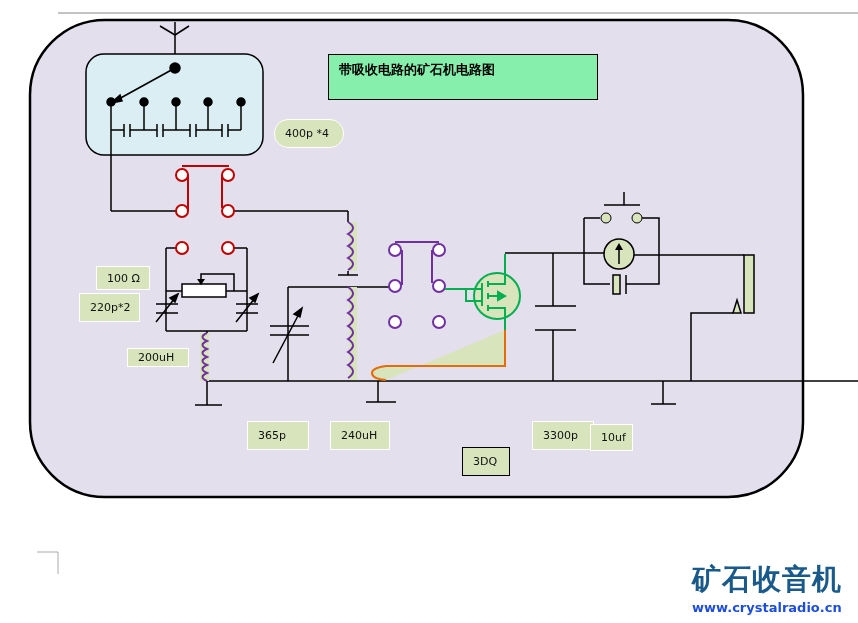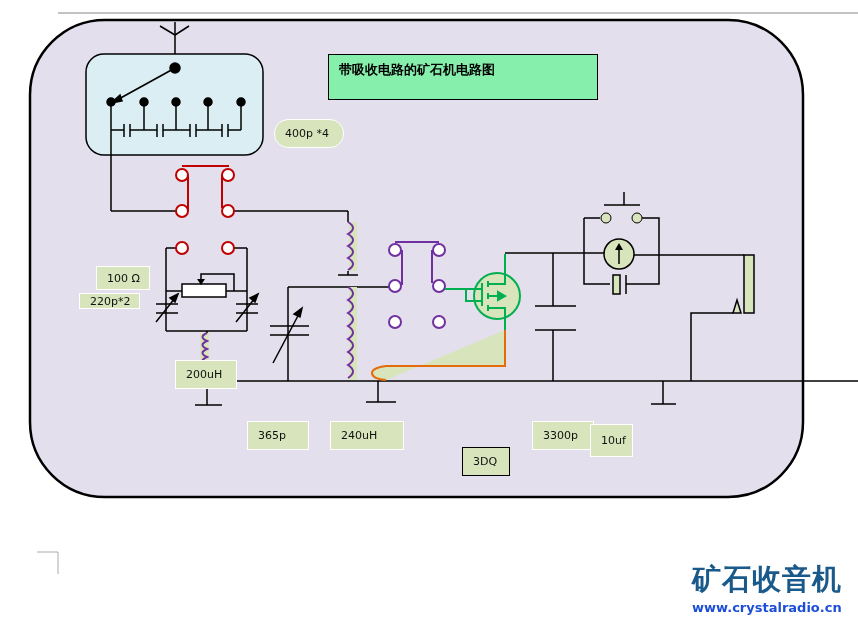--- a/index.html
+++ b/index.html
@@ -183,22 +183,22 @@
   <line x1="626" y1="275" x2="626" y2="294" stroke="#000" stroke-width="1.5"></line>
 
   <rect x="744" y="255" width="10" height="58" fill="#d8e4bc" stroke="#000" stroke-width="1.5"></rect>
   <polygon points="733,313 737,300 741,313" fill="#d8e4bc" stroke="#000" stroke-width="1.5"></polygon>
 </svg>
 
 <div class="title-box">带吸收电路的矿石机电路图</div>
 
 <div class="label-box" style="left:274px;top:119px;width:70px;height:29px;border-radius:14px;">400p *4</div>
 <div class="label-box" style="left:96px;top:254px;width:54px;height:24px;margin-top:12px;">100 Ω</div>
-<div class="label-box" style="left:79px;top:293px;width:61px;height:16px;">220p*2</div>
-<div class="label-box" style="left:127px;top:360px;width:62px;height:29px;margin-left:48px;">200uH</div>
+<div class="label-box" style="left:79px;top:293px;width:61px;height:29px;">220p*2</div>
+<div class="label-box" style="left:127px;top:348px;width:62px;height:19px;">200uH</div>
 <div class="label-box" style="left:247px;top:421px;width:62px;height:29px;">365p</div>
-<div class="label-box" style="left:330px;top:421px;width:74px;height:29px;">240uH</div>
+<div class="label-box" style="left:330px;top:421px;width:60px;height:29px;">240uH</div>
 <div class="label-box dark" style="left:462px;top:421px;width:48px;height:29px;">3DQ</div>
 <div class="label-box" style="left:532px;top:421px;width:62px;height:29px;">3300p</div>
-<div class="label-box" style="left:590px;top:424px;width:43px;height:33px;">10uf</div>
+<div class="label-box" style="left:590px;top:424px;width:43px;height:27px;">10uf</div>
 
 <div class="logo-cn">矿石收音机</div>
 <div class="logo-url">www.crystalradio.cn</div>
 
 </body></html>

